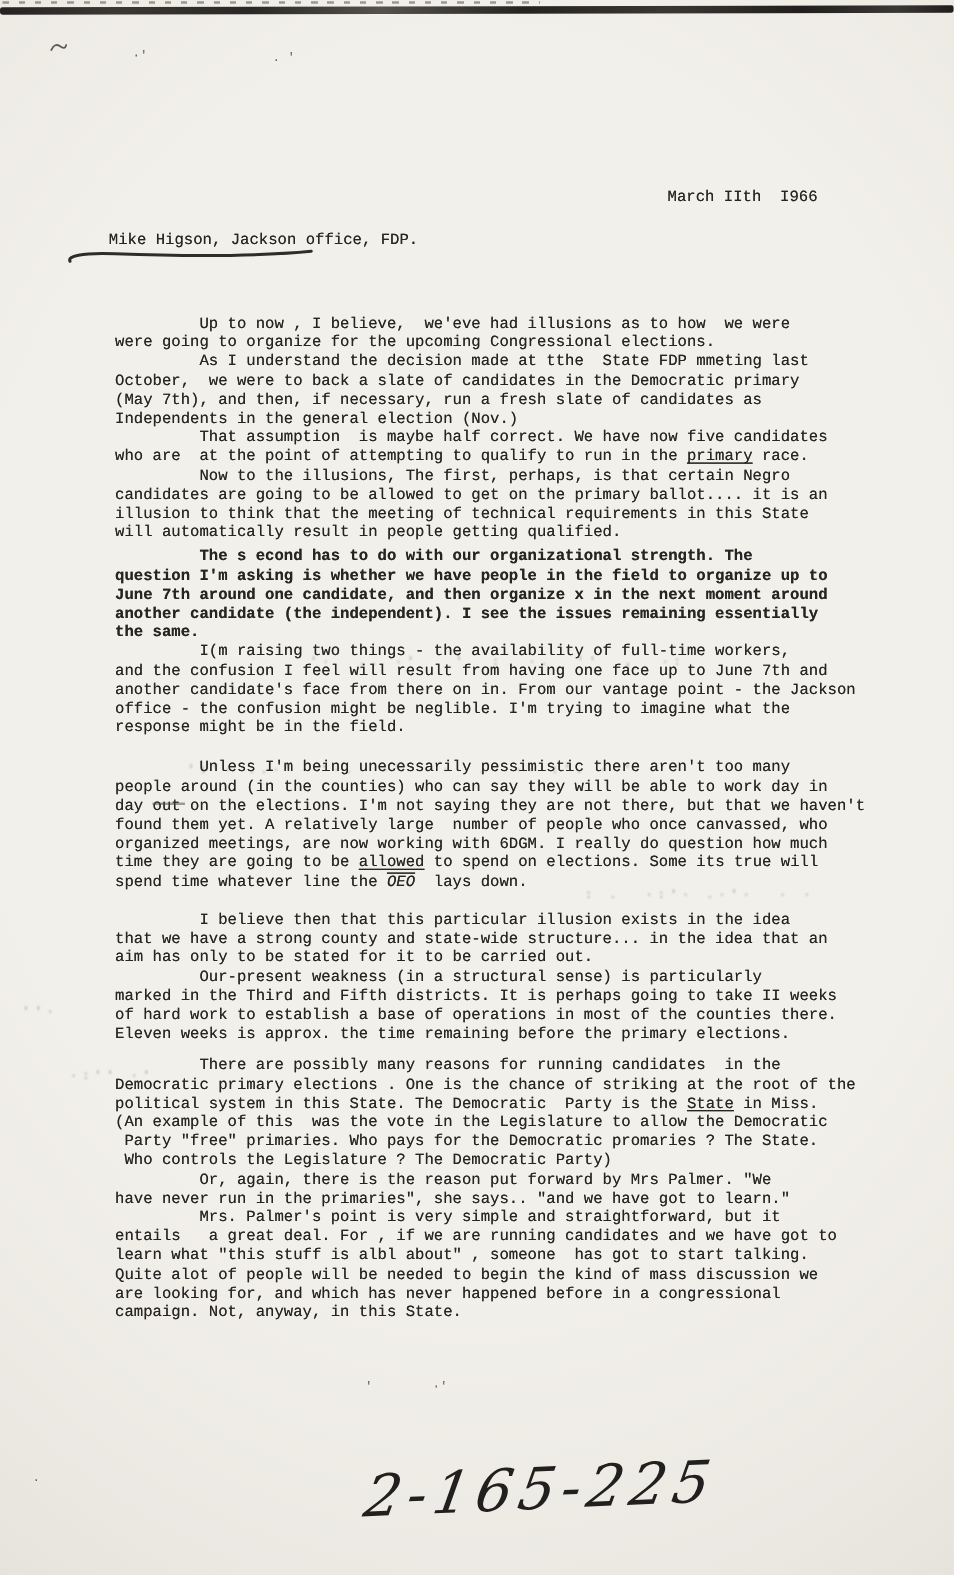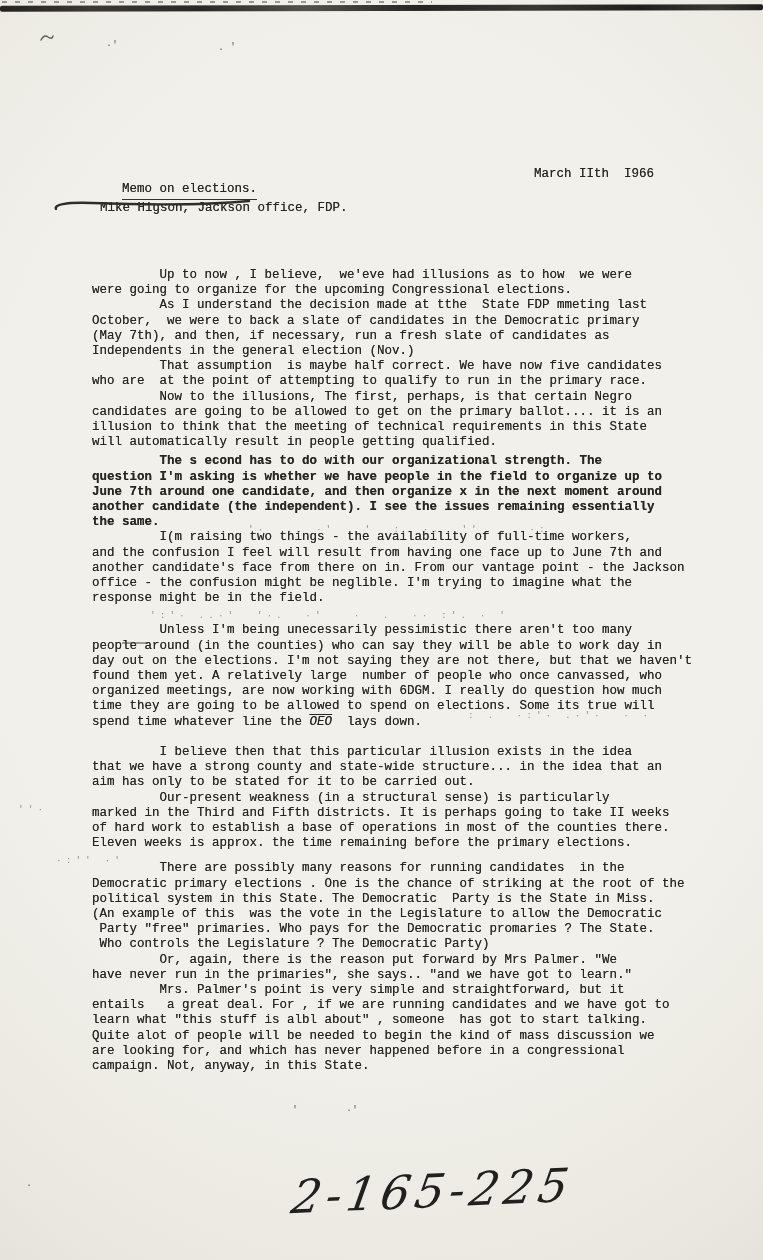--- a/index.html
+++ b/index.html
@@ -13,34 +13,33 @@
   .page {
     position: absolute; inset: 0;
     background: radial-gradient(ellipse 95% 72% at 50% 42%, #f2f0ea 55%, #ebe8e2 86%, #e4e1da 100%);
   }
   .typed {
     color: #262523;
     font-size: 12.5px;
     line-height: 15.2px;
     white-space: pre;
     text-shadow: 0 0 0.5px rgba(30,28,25,0.7);
-    margin-top: 16px;
   }
   .header-title { position: absolute; left: 92px; top: 151px; }
   .title-text { display: inline-block; border-bottom: 1.5px solid #35332f; padding-bottom: 2px; }
   .header-date { position: absolute; left: 534px; top: 151px; }
-  .byline { position: absolute; left: 100px; top: 185px; }
+  .byline { position: absolute; left: 87px; top: 185px; }
   .pen-underline { position: absolute; left: 52px; top: 196px; }
   .memo-body { position: absolute; left: 92px; top: 252px; }
   .para { margin: 0; }
   .sp-xs { margin-top: 4px; font-weight: bold; }
   .sp-sm { margin-top: 10px; }
   .sp-md { margin-top: 15px; }
   .sp-lg { margin-top: 17px; }
-  .u { text-decoration-thickness: 1.2px; text-underline-offset: 2px; }
+  .u { text-decoration: underline; text-decoration-thickness: 1.2px; text-underline-offset: 2px; }
   .o { text-decoration: overline; text-decoration-thickness: 1.2px; font-style: italic; }
 
   
   .top-band {
     position: absolute; top: 5px; left: 0; width: 763px; height: 6px;
     background: linear-gradient(90deg,#252320 0%,#3b3834 12%,#2a2825 26%,#55524c 40%,#262421 55%,#3a3733 70%,#211f1d 84%,#3a3835 94%,#1f1e1c 100%);
     transform: rotate(-0.12deg);
     border-radius: 2px;
   }
   .top-dots {
@@ -69,23 +68,20 @@
 
   <div class="top-dots"></div>
   <div class="top-band"></div>
 
   <svg class="ink-mark" style="left:40px;top:32px" width="14" height="10" viewBox="0 0 14 10">
     <path d="M1 8 Q4 2 8 5 T13 4" stroke="#3c3a36" stroke-width="1.4" fill="none" stroke-linecap="round"></path>
   </svg>
   <span class="ink-mark" style="left:106px;top:40px">·'</span>
   <span class="ink-mark" style="left:218px;top:42px">. '</span>
 
-  <div class="typed header-title">
-    <span class="title-text">Memo on elections.</span>
-  </div>
   <div class="typed header-date">March IIth  I966</div>
   <div class="typed byline">Mike Higson, Jackson office, FDP.</div>
   <svg class="pen-underline" width="200" height="16" viewBox="0 0 200 16">
     <path d="M4 13 C 2 9, 12 6, 40 7 C 95 9, 155 9, 197 5" stroke="#2e2d2a" stroke-width="2.4" fill="none" stroke-linecap="round"></path>
   </svg>
 
   <div class="typed memo-body"><div class="para"><div class="line">         Up to now , I believe,  we'eve had illusions as to how  we were</div><div class="line">were going to organize for the upcoming Congressional elections.</div></div><div class="para"><div class="line">         As I understand the decision made at tthe  State FDP mmeting last</div><div class="line">October,  we were to back a slate of candidates in the Democratic primary</div><div class="line">(May 7th), and then, if necessary, run a fresh slate of candidates as</div><div class="line">Independents in the general election (Nov.)</div></div><div class="para"><div class="line">         That assumption  is maybe half correct. We have now five candidates</div><div class="line">who are  at the point of attempting to qualify to run in the <span class="u">primary</span> race.</div></div><div class="para"><div class="line">         Now to the illusions, The first, perhaps, is that certain Negro</div><div class="line">candidates are going to be allowed to get on the primary ballot.... it is an</div><div class="line">illusion to think that the meeting of technical requirements in this State</div><div class="line">will automatically result in people getting qualified.</div></div><div class="para sp-xs"><div class="line">         The s econd has to do with our organizational strength. The</div><div class="line">question I'm asking is whether we have people in the field to organize up to</div><div class="line">June 7th around one candidate, and then organize x in the next moment around</div><div class="line">another candidate (the independent). I see the issues remaining essentially</div><div class="line">the same.</div></div><div class="para"><div class="line">         I(m raising two things - the availability of full-time workers,</div><div class="line">and the confusion I feel will result from having one face up to June 7th and</div><div class="line">another candidate's face from there on in. From our vantage point - the Jackson</div><div class="line">office - the confusion might be neglible. I'm trying to imagine what the</div><div class="line">response might be in the field.</div></div><div class="para sp-lg"><div class="line">         Unless I'm being unecessarily pessimistic there aren't too many</div><div class="line">people around (in the counties) who can say they will be able to work day in</div><div class="line">day out on the elections. I'm not saying they are not there, but that we haven't</div><div class="line">found them yet. A relatively large  number of people who once canvassed, who</div><div class="line">organized meetings, are now working with 6DGM. I really do question how much</div><div class="line">time they are going to be <span class="u">allowed</span> to spend on elections. Some its true will</div><div class="line">spend time whatever line the <span class="o">OEO</span>  lays down.</div></div><div class="para sp-md"><div class="line">         I believe then that this particular illusion exists in the idea</div><div class="line">that we have a strong county and state-wide structure... in the idea that an</div><div class="line">aim has only to be stated for it to be carried out.</div></div><div class="para"><div class="line">         Our-present weakness (in a structural sense) is particularly</div><div class="line">marked in the Third and Fifth districts. It is perhaps going to take II weeks</div><div class="line">of hard work to establish a base of operations in most of the counties there.</div><div class="line">Eleven weeks is approx. the time remaining before the primary elections.</div></div><div class="para sp-sm"><div class="line">         There are possibly many reasons for running candidates  in the</div><div class="line">Democratic primary elections . One is the chance of striking at the root of the</div><div class="line">political system in this State. The Democratic  Party is the <span class="u">State</span> in Miss.</div><div class="line">(An example of this  was the vote in the Legislature to allow the Democratic</div><div class="line"> Party "free" primaries. Who pays for the Democratic promaries ? The State.</div><div class="line"> Who controls the Legislature ? The Democratic Party)</div></div><div class="para"><div class="line">         Or, again, there is the reason put forward by Mrs Palmer. "We</div><div class="line">have never run in the primaries", she says.. "and we have got to learn."</div></div><div class="para"><div class="line">         Mrs. Palmer's point is very simple and straightforward, but it</div><div class="line">entails   a great deal. For , if we are running candidates and we have got to</div><div class="line">learn what "this stuff is albl about" , someone  has got to start talking.</div><div class="line">Quite alot of people will be needed to begin the kind of mass discussion we</div><div class="line">are looking for, and which has never happened before in a congressional</div><div class="line">campaign. Not, anyway, in this State.</div></div></div>
 
   <div class="smudge" style="left:248px;top:524px;">'·  .. ·'   '  :  ·.  ''  ,  ·:</div>
   <div class="smudge" style="left:150px;top:610px;">':'· ..·'  '·.  ·'   ·  .  ·· :'. · '</div>

